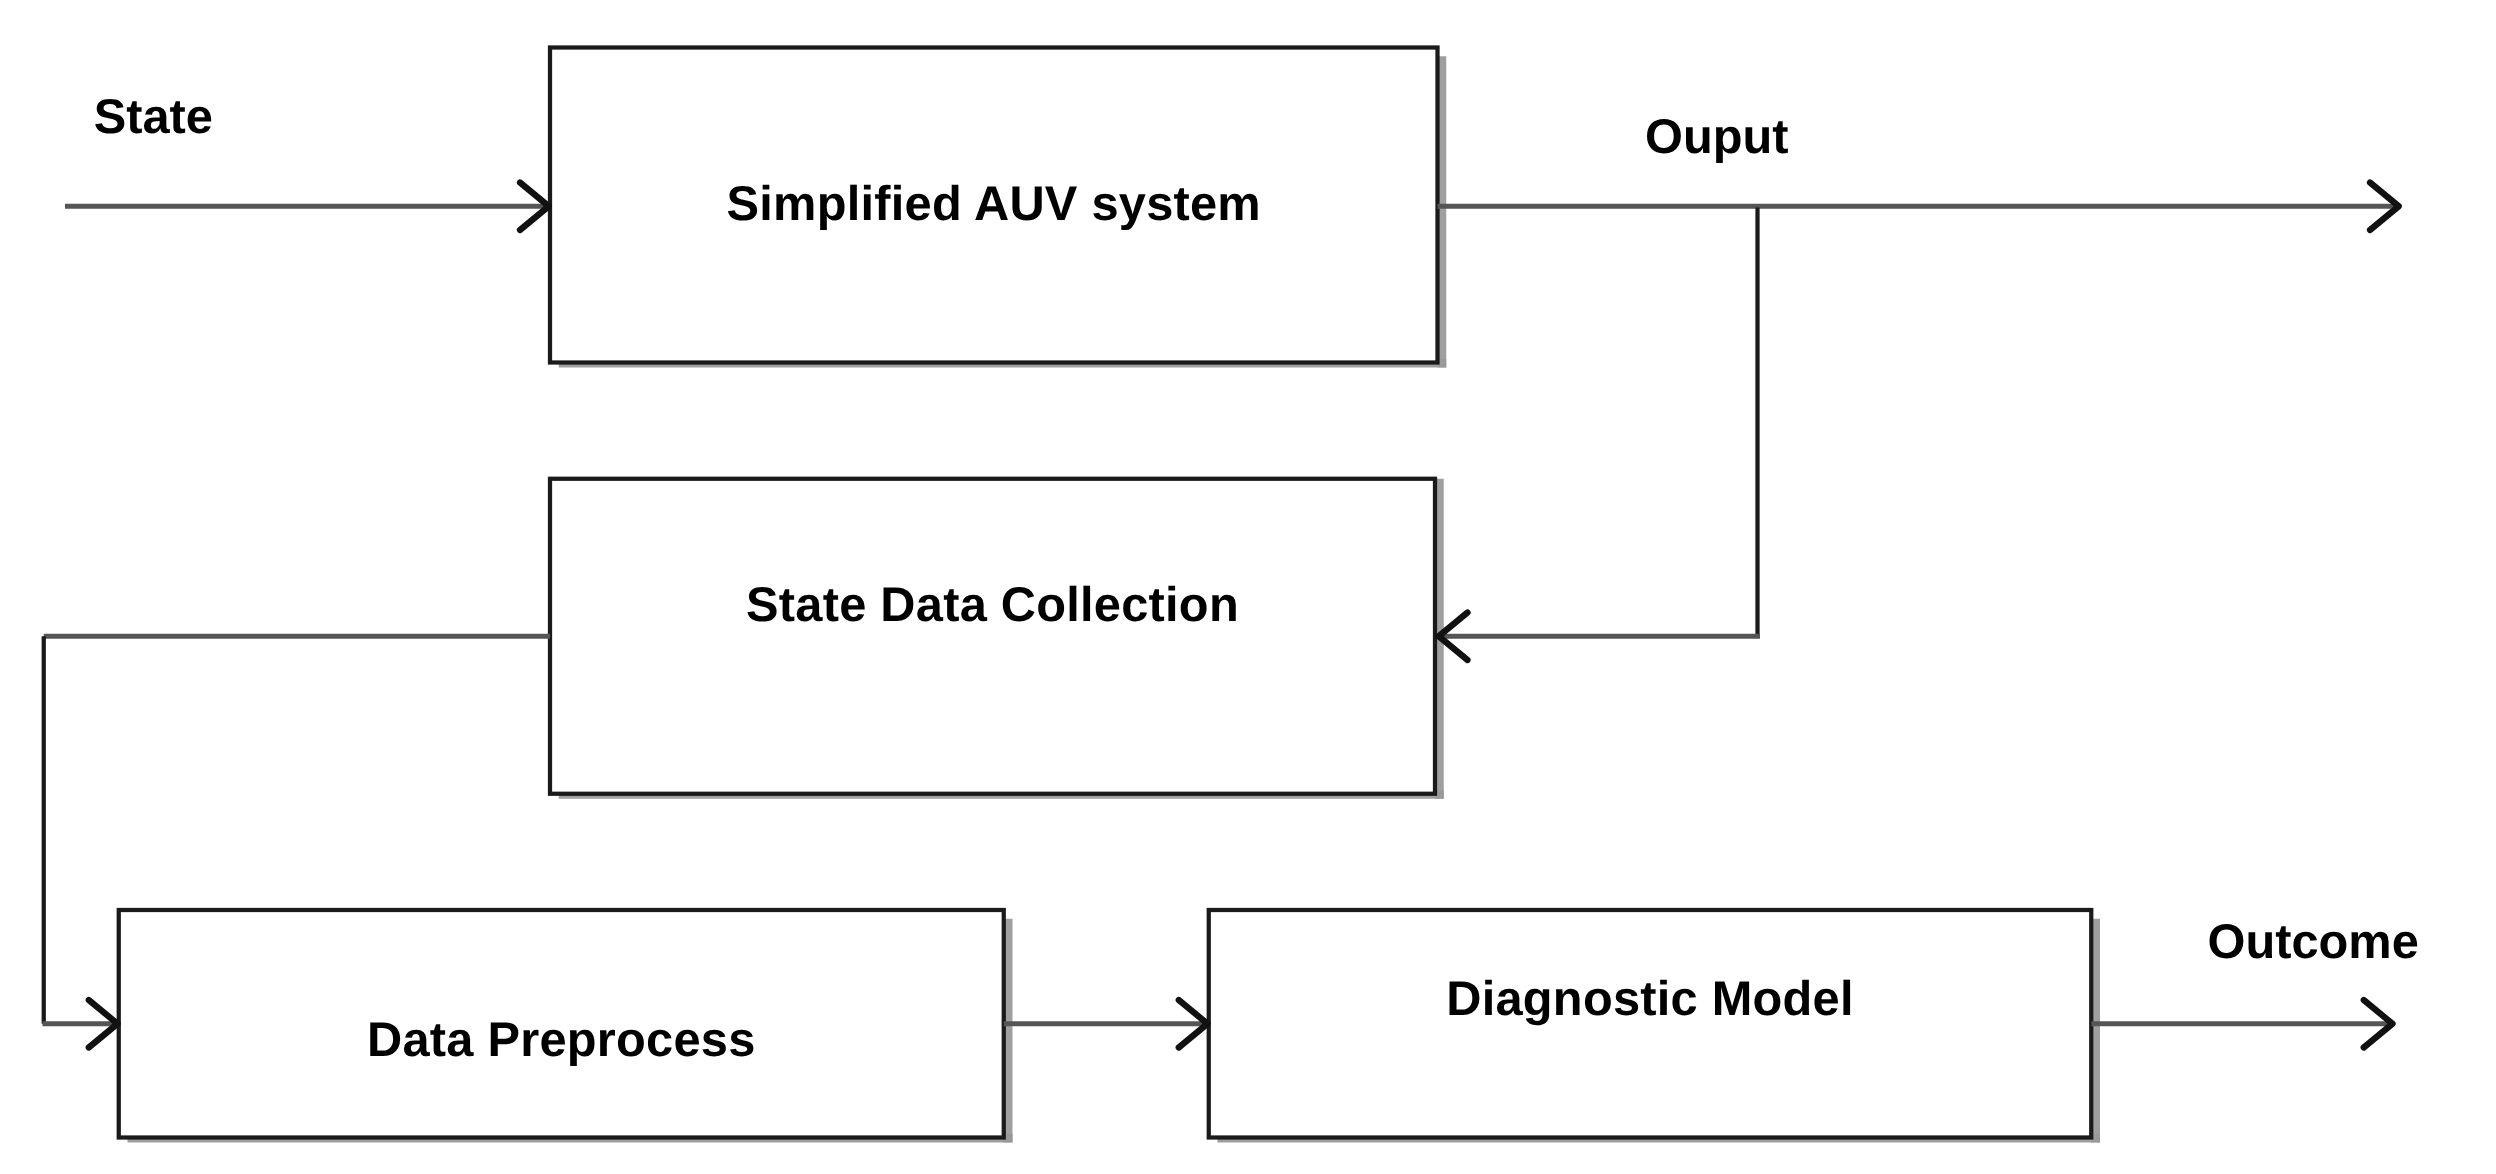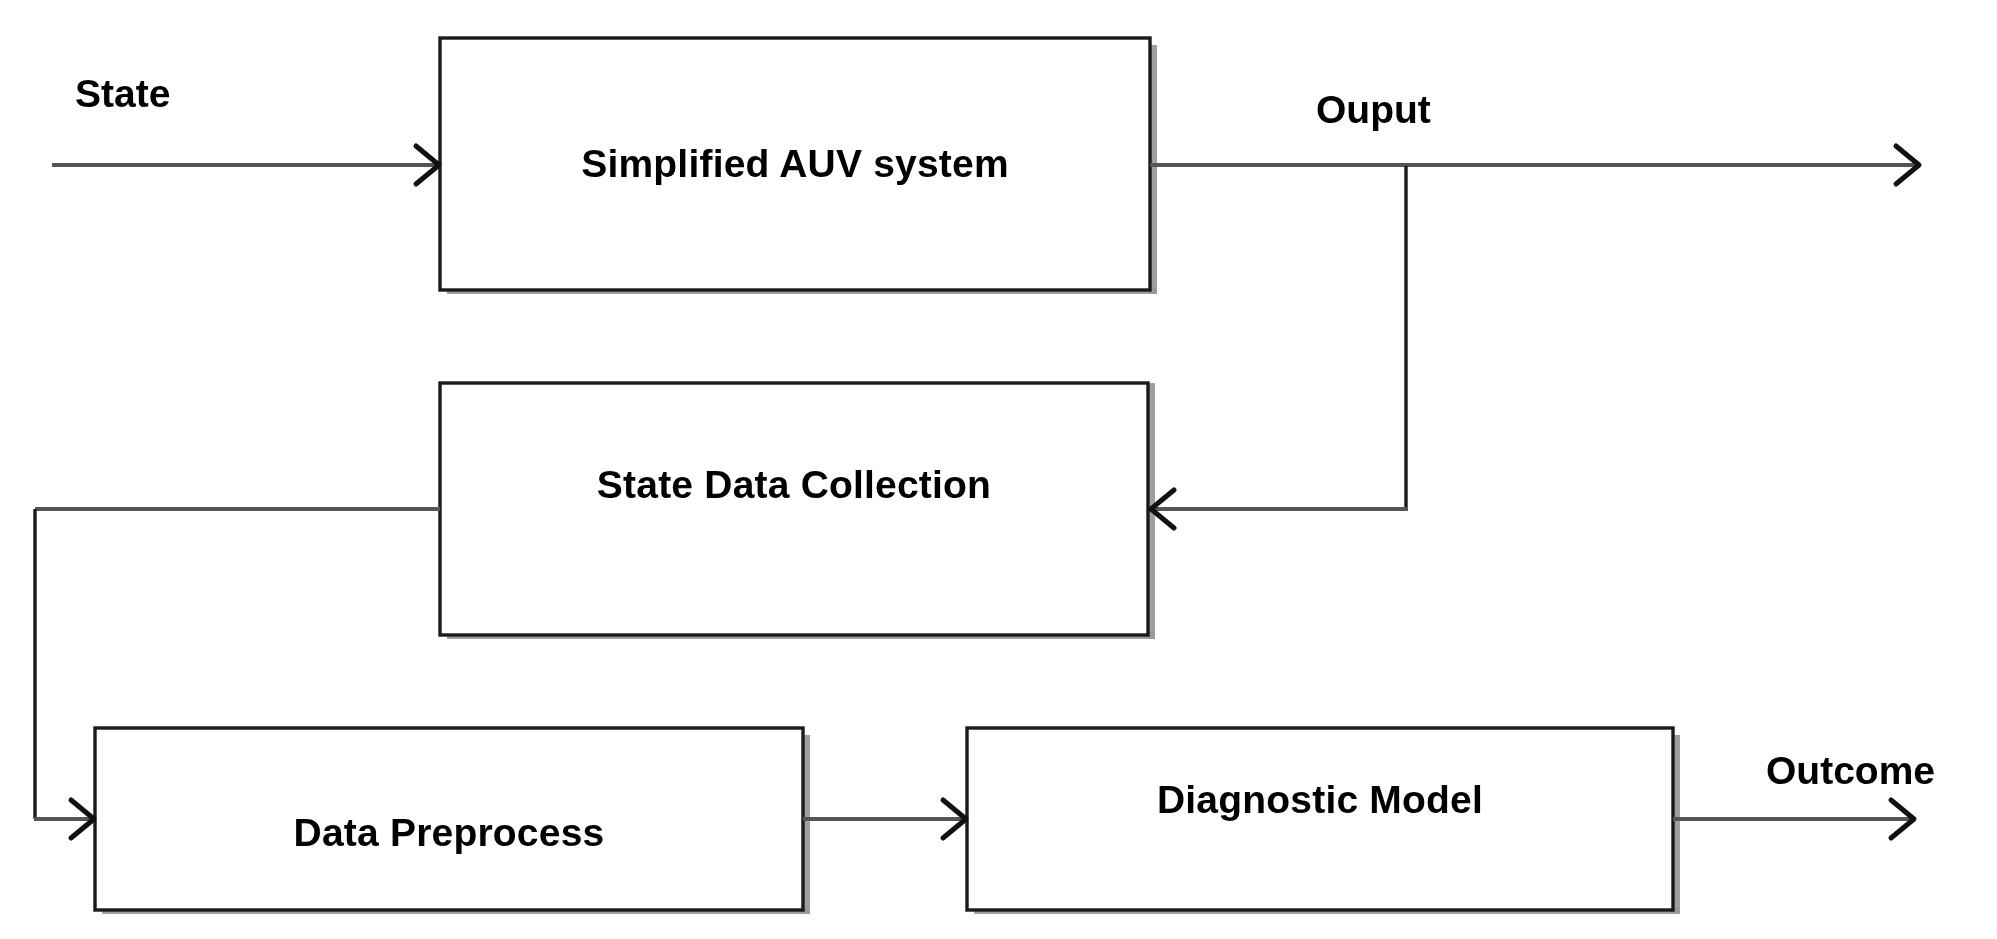--- a/index.html
+++ b/index.html
@@ -147,15 +147,15 @@
   <div class="box-label" style="left:440px; top:383px; width:708px; height:203px;border-radius:20px;">State Data Collection</div>
 
   <div class="box-label" style="left:95px; top:728px; width:708px; height:210px;border-radius:20px;">Data Preprocess</div>
 
   <div class="box-label" style="left:967px; top:728px; width:706px; height:144px;">Diagnostic Model</div>
 
   <div class="edge-label" style="left:75px; top:74px;">State</div>
 
   <div class="edge-label" style="left:1316px; top:90px;">Ouput</div>
 
-  <div class="edge-label" style="left:1766px; top:751px;">Outcome</div>
+  <div class="edge-label" style="left:1766px; top:734px;">Outcome</div>
 
 </div>
 
 </body></html>

